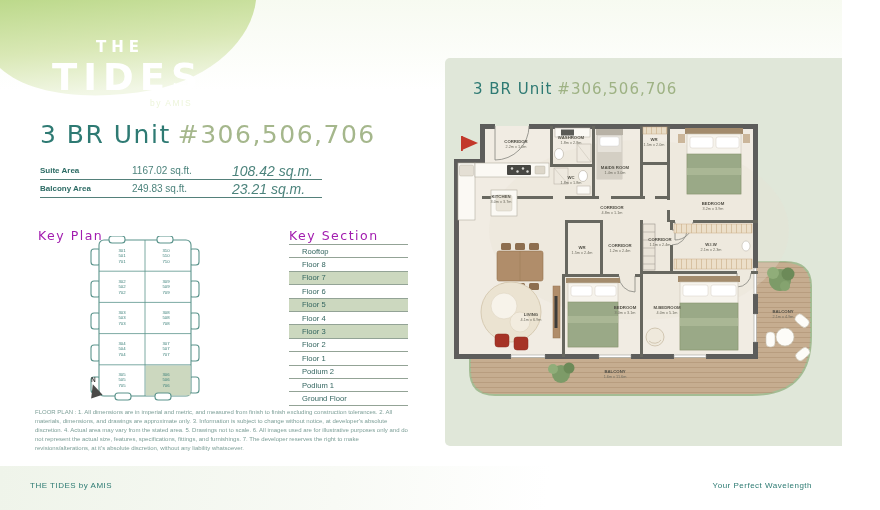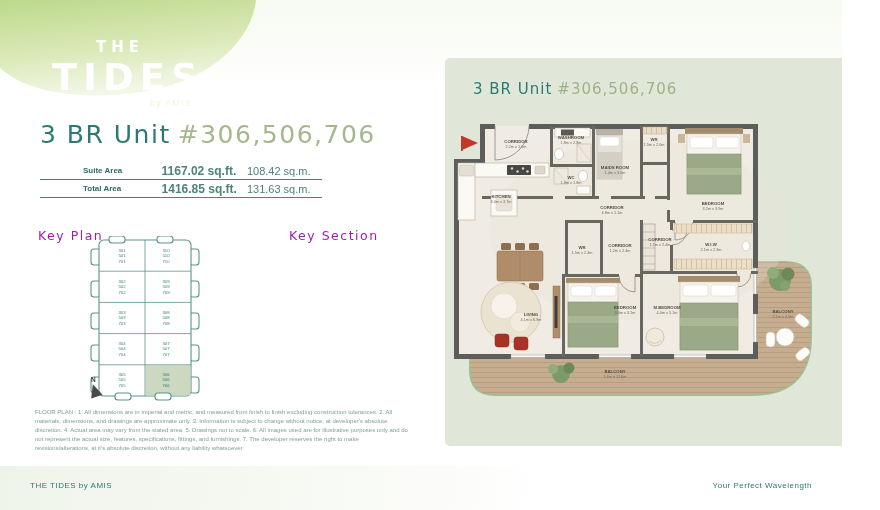--- a/index.html
+++ b/index.html
@@ -10,23 +10,23 @@
   .logo{position:absolute;left:0;top:0;width:260px;height:115px;}
   .logo-the{font-size:15px;font-weight:bold;letter-spacing:5px;fill:#ffffff;font-family:"DejaVu Sans",sans-serif;}
   .logo-tides{font-size:37px;font-weight:bold;letter-spacing:6px;fill:#ffffff;font-family:"DejaVu Sans",sans-serif;}
   .logo-byline{font-size:8.5px;letter-spacing:1.5px;fill:#edf5db;}
   .main-title{position:absolute;left:40px;top:120px;font-size:25px;letter-spacing:1.5px;
         font-family:"DejaVu Sans",sans-serif;}
   .main-title .t1{color:#2e7a73;margin-right:7px;}
   .main-title .t2{color:#a5b78c;}
   .area-table{position:absolute;left:40px;top:162px;width:282px;}
   .at-row{display:flex;align-items:center;height:17px;border-bottom:1px solid #54807a;}
-  .at-label{width:92px;font-size:8px;font-weight:bold;color:#2c6b64;margin-left:43px;}
-  .at-sqft{width:100px;font-size:12px;color:#4c837c;font-weight:bold;}
-  .at-sqm{width:88px;font-size:11px;color:#4c837c;}
+  .at-label{width:92px;font-size:8px;font-weight:bold;color:#2c6b64;}
+  .at-sqft{width:100px;font-size:10px;color:#4c837c;}
+  .at-sqm{width:88px;font-size:14px;color:#4c837c;font-style:italic;}
   .section-heading{position:absolute;font-size:12.5px;letter-spacing:1.5px;color:#a21caf;
         font-family:"DejaVu Sans",sans-serif;}
   .kp-head{left:38px;top:228px;}
   .ks-head{left:289px;top:228px;}
   .key-plan-svg{position:absolute;left:85px;top:236px;width:120px;height:168px;}
   .kp-outline{fill:#ffffff;stroke:#5b948c;stroke-width:1.1;}
   .kp-line{stroke:#5b948c;stroke-width:0.8;}
   .kp-num{font-size:4.3px;fill:#377d76;text-anchor:middle;}
   .kp-north{font-size:6.5px;font-weight:bold;fill:#3c3c3a;}
   .key-section-list{position:absolute;left:289px;top:244px;width:119px;border-top:1px solid #93a396;}
@@ -75,23 +75,23 @@
     <span class="t1">3 BR Unit</span><span class="t2">#306,506,706</span>
   </div>
 
   <div class="area-table">
       <div class="at-row">
         <span class="at-label">Suite Area</span>
         <span class="at-sqft">1167.02 sq.ft.</span>
         <span class="at-sqm">108.42 sq.m.</span>
       </div>
       <div class="at-row">
-        <span class="at-label">Total Area</span>
-        <span class="at-sqft">1416.85 sq.ft.</span>
-        <span class="at-sqm">131.63 sq.m.</span>
+        <span class="at-label">Balcony Area</span>
+        <span class="at-sqft">249.83 sq.ft.</span>
+        <span class="at-sqm">23.21 sq.m.</span>
       </div>
     </div>
 
   <div class="section-heading kp-head">Key Plan</div>
   <svg class="key-plan-svg" viewBox="0 0 120 168">
     <g>
       <rect class="kp-outline" x="6" y="13" width="10" height="16" rx="3"></rect>
       <rect class="kp-outline" x="6" y="45" width="10" height="16" rx="3"></rect>
       <rect class="kp-outline" x="6" y="77" width="10" height="16" rx="3"></rect>
       <rect class="kp-outline" x="6" y="109" width="10" height="16" rx="3"></rect>
@@ -124,20 +124,34 @@
         <text x="81" y="108.7" class="kp-num"><tspan x="81" dy="0">307</tspan><tspan x="81" dy="5.4">507</tspan><tspan x="81" dy="5.4">707</tspan></text>
         <text x="81" y="139.7" class="kp-num"><tspan x="81" dy="0">306</tspan><tspan x="81" dy="5.4">506</tspan><tspan x="81" dy="5.4">706</tspan></text>
       </g>
     <g>
       <text x="6" y="146" class="kp-north">N</text>
       <polygon points="4,161 10,148 16,161" fill="#4a4a48" transform="rotate(-18 10 155)"></polygon>
     </g>
   </svg>
 
   <div class="section-heading ks-head">Key Section</div>
+  <div class="key-section-list">
+      <div class="ks-row">Rooftop</div>
+      <div class="ks-row">Floor 8</div>
+      <div class="ks-row hl">Floor 7</div>
+      <div class="ks-row">Floor 6</div>
+      <div class="ks-row hl">Floor 5</div>
+      <div class="ks-row">Floor 4</div>
+      <div class="ks-row hl">Floor 3</div>
+      <div class="ks-row">Floor 2</div>
+      <div class="ks-row">Floor 1</div>
+      <div class="ks-row">Podium 2</div>
+      <div class="ks-row">Podium 1</div>
+      <div class="ks-row">Ground Floor</div>
+    </div>
 
   <div class="disclaimer">FLOOR PLAN : 1. All dimensions are in imperial and metric, and measured from finish to finish excluding construction tolerances. 2. All materials, dimensions, and drawings are approximate only. 3. Information is subject to change without notice, at developer's absolute discretion. 4. Actual area may vary from the stated area. 5. Drawings not to scale. 6. All images used are for illustrative purposes only and do not represent the actual size, features, specifications, fittings, and furnishings. 7. The developer reserves the right to make revisions/alterations, at it's absolute discretion, without any liability whatsoever.</div>
 
   <div class="plan-panel">
     <div class="plan-title">
       <span class="t1">3 BR Unit</span><span class="t2">#306,506,706</span>
     </div>
     <svg class="floor-plan-svg" viewBox="0 0 400 300">
       <defs>
         <pattern id="deckP" width="6" height="5" patternUnits="userSpaceOnUse">

